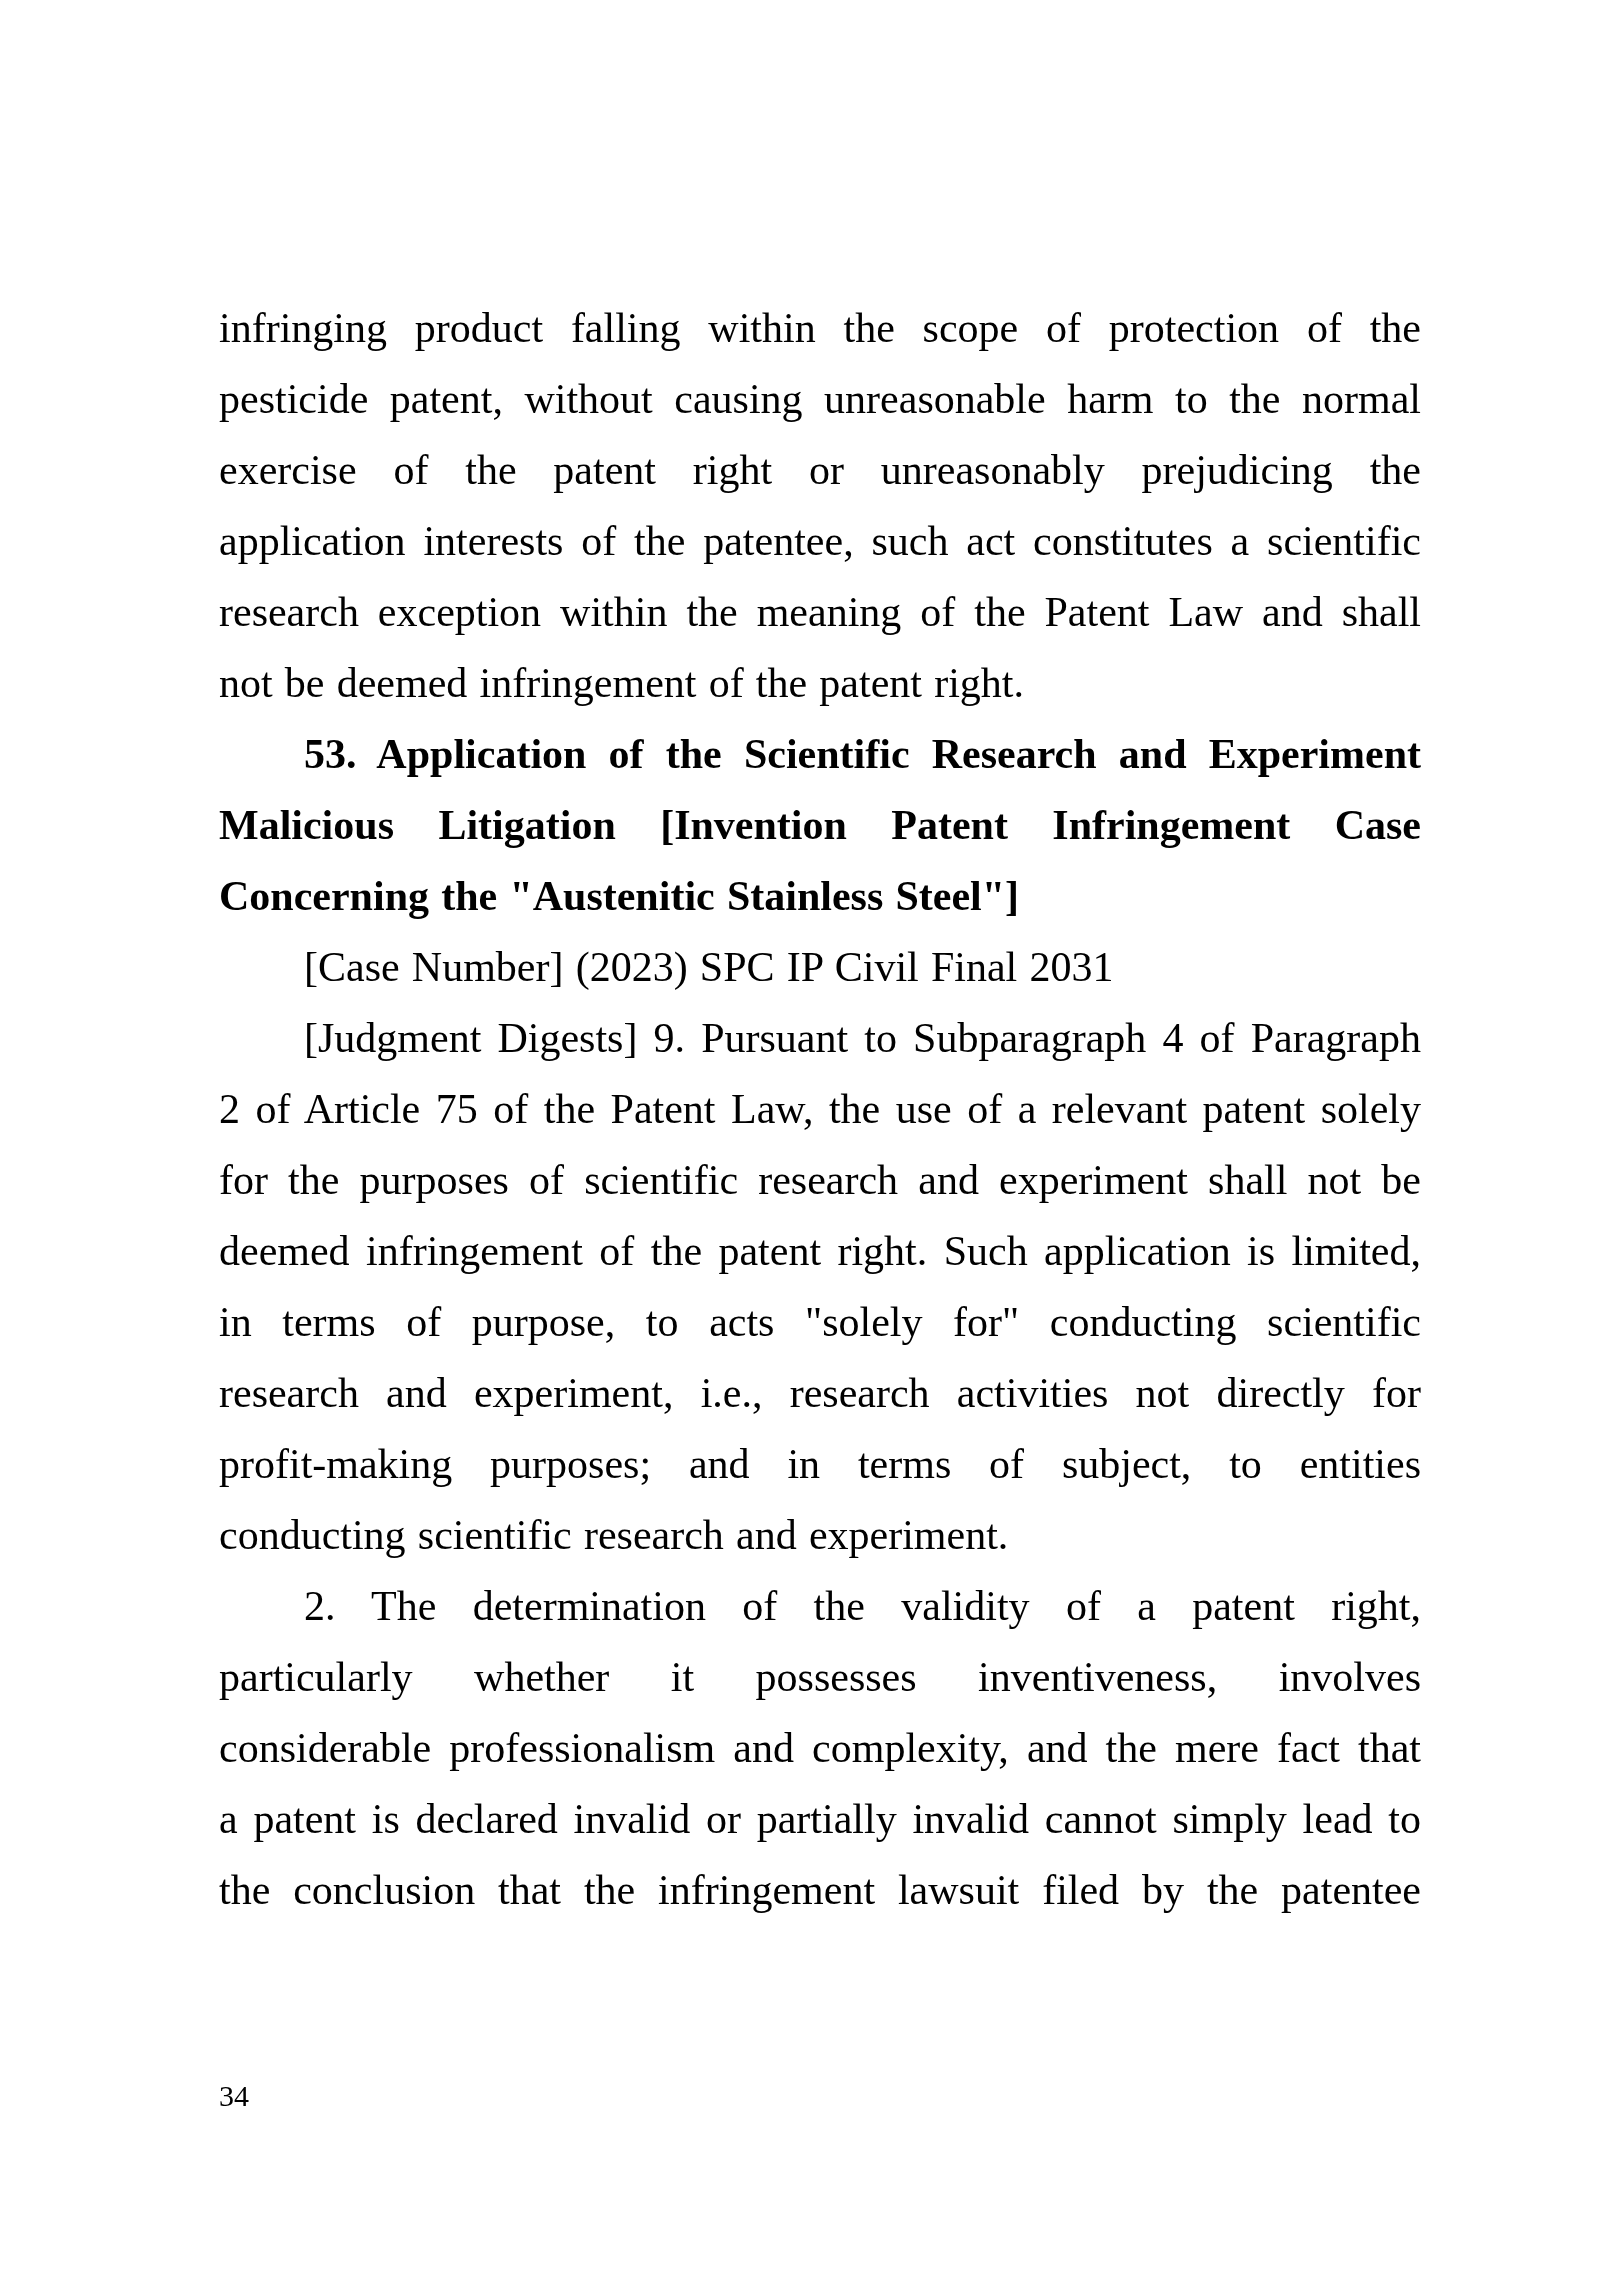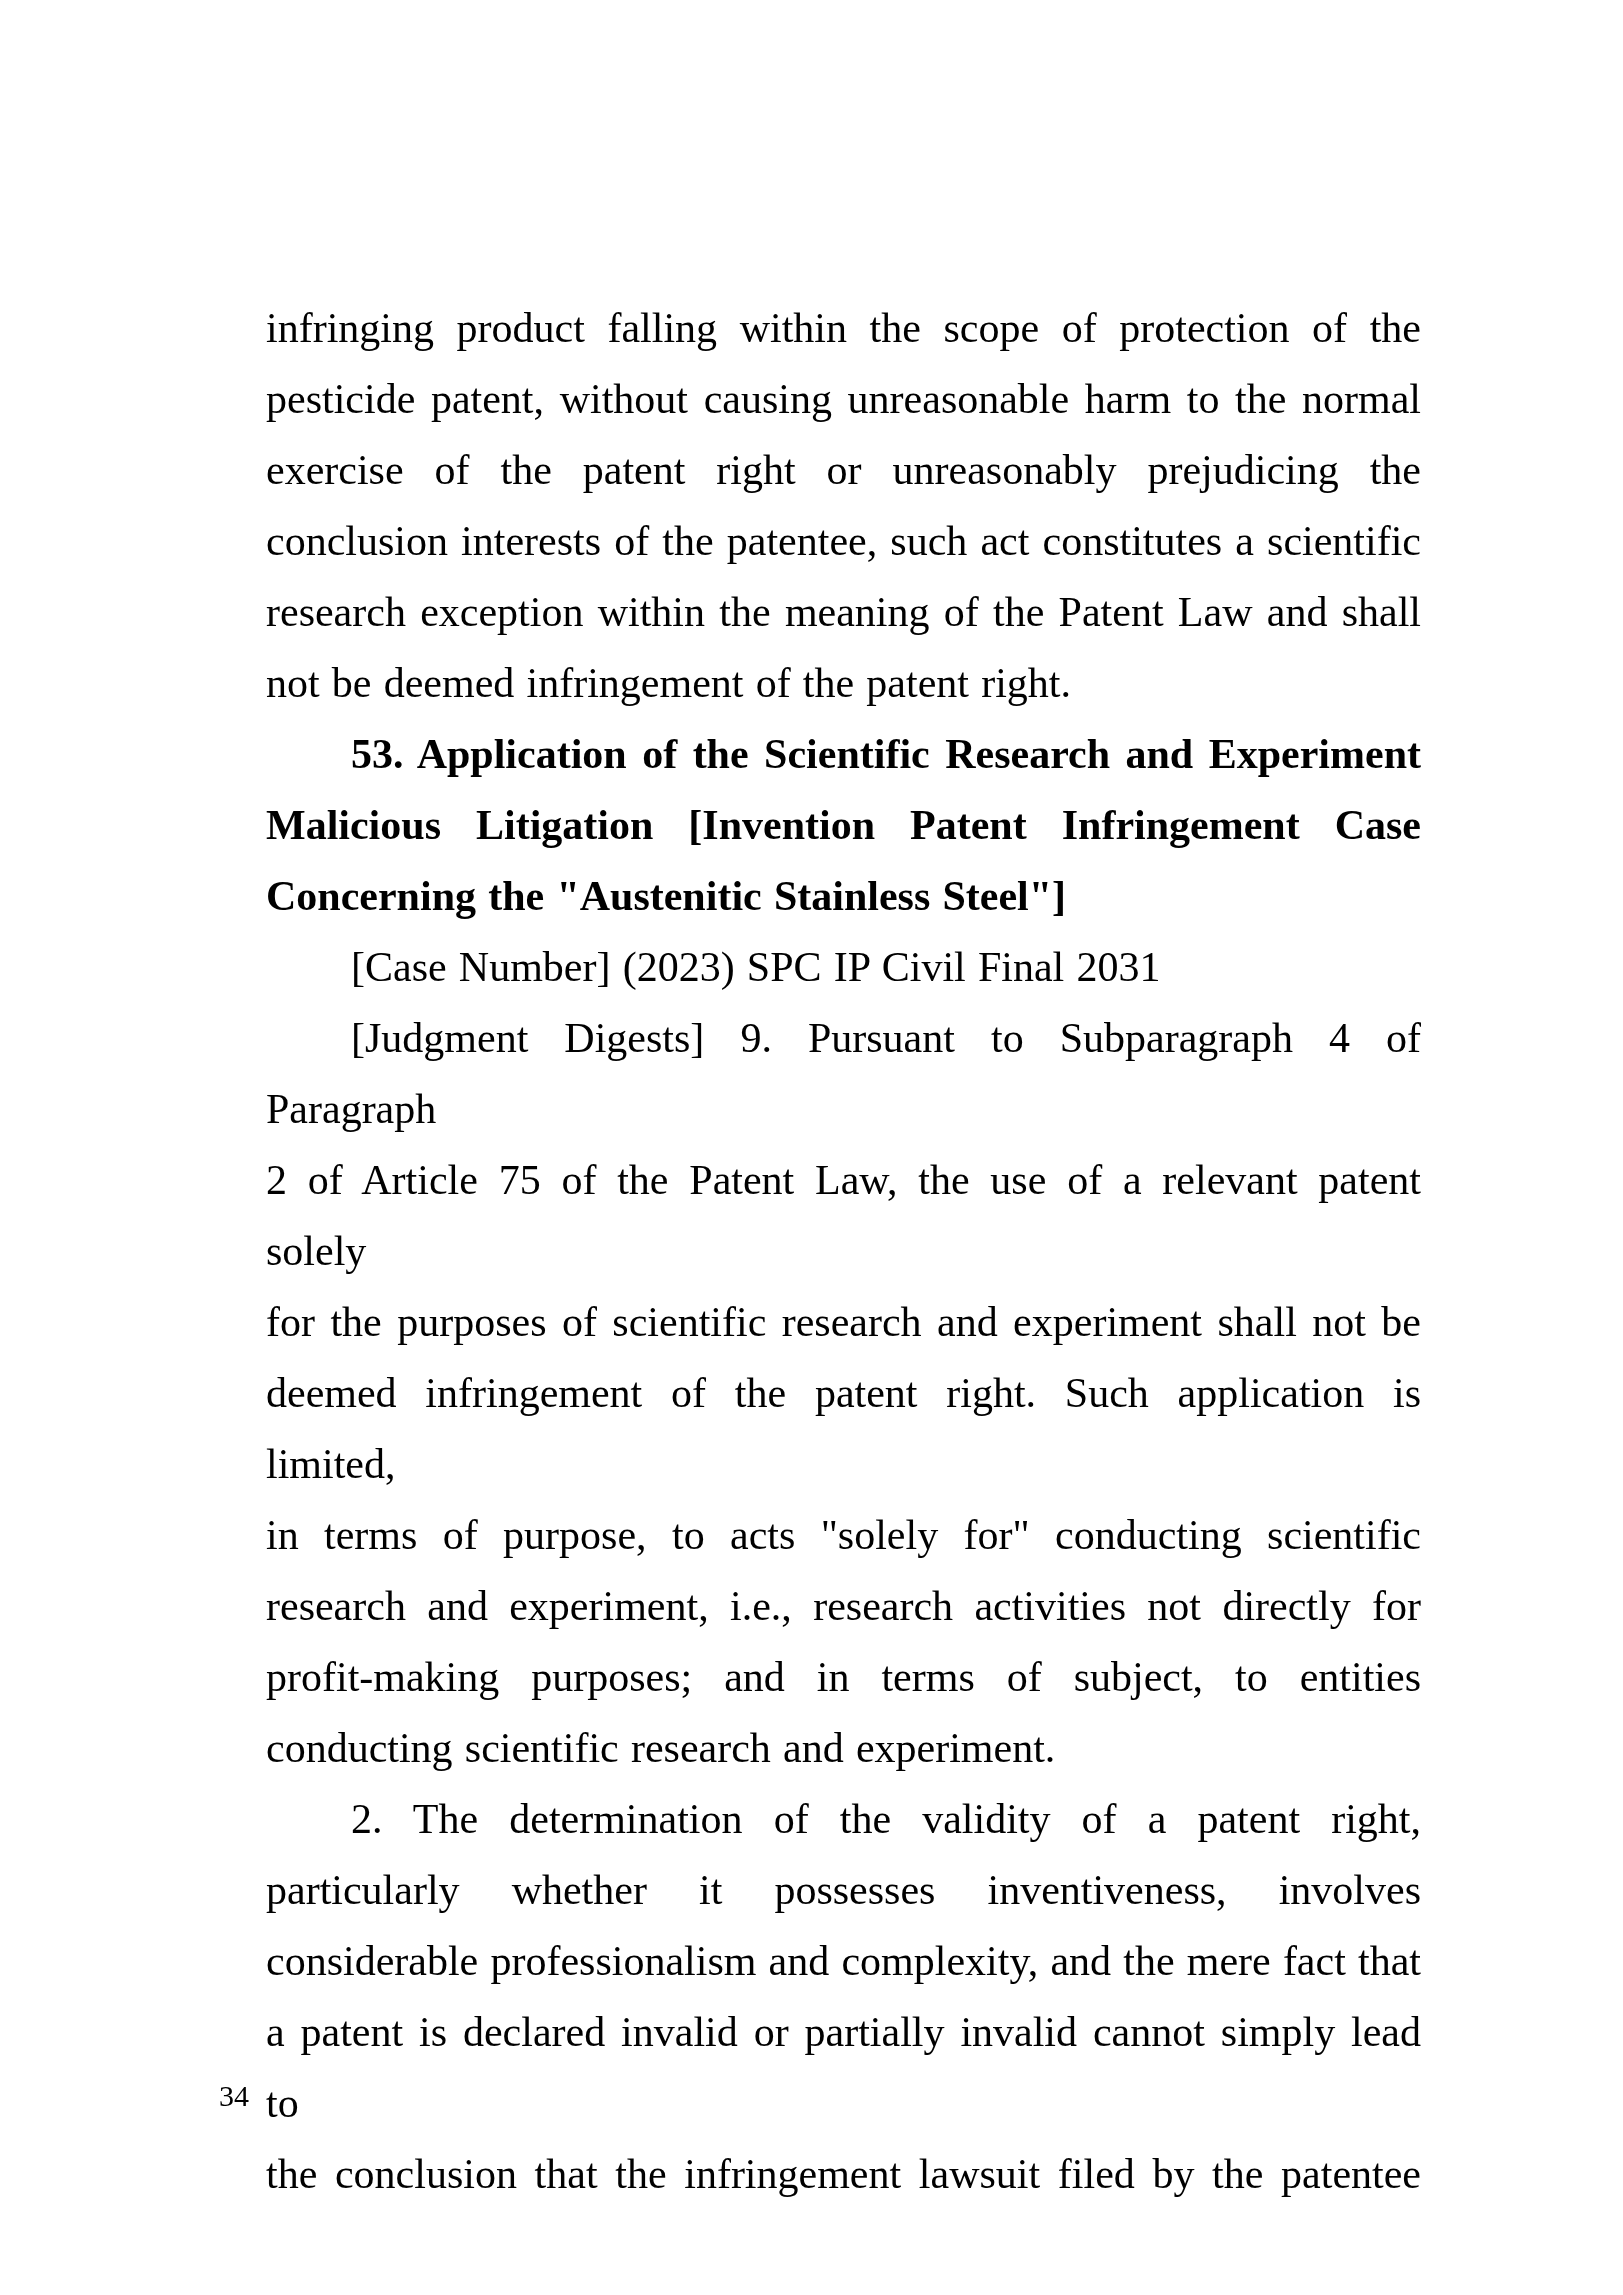--- a/index.html
+++ b/index.html
@@ -23,21 +23,20 @@
     width: 1202px;
   }
   .para { margin: 0; padding: 0; }
   .line {
     font-size: 42px;
     line-height: 71px;
     color: #000000;
     text-align: justify;
     text-align-last: justify;
     word-spacing: 1.7px;
-    margin-left: 47px;
   }
   .para.heading .line {
     font-weight: 700;
   }
   .line.para-end {
     text-align-last: left;
   }
   .line.indent {
     text-indent: 85px;
   }
@@ -53,21 +52,21 @@
 </style>
 </head>
 <body>
 
 <main class="sheet">
   <section class="doc-text" id="doc-text">
       <div class="para body">
         <div class="line">infringing product falling within the scope of protection of the</div>
         <div class="line">pesticide patent, without causing unreasonable harm to the normal</div>
         <div class="line">exercise of the patent right or unreasonably prejudicing the</div>
-        <div class="line">conclusion interests of the patentee, such act constitutes a scientific</div>
+        <div class="line">application interests of the patentee, such act constitutes a scientific</div>
         <div class="line">research exception within the meaning of the Patent Law and shall</div>
         <div class="line para-end">not be deemed infringement of the patent right.</div>
       </div>
       <div class="para heading">
         <div class="line indent">53. Application of the Scientific Research and Experiment</div>
         <div class="line">Malicious Litigation [Invention Patent Infringement Case</div>
         <div class="line para-end">Concerning the "Austenitic Stainless Steel"]</div>
       </div>
       <div class="para body">
         <div class="line indent para-end">[Case Number] (2023) SPC IP Civil Final 2031</div>

